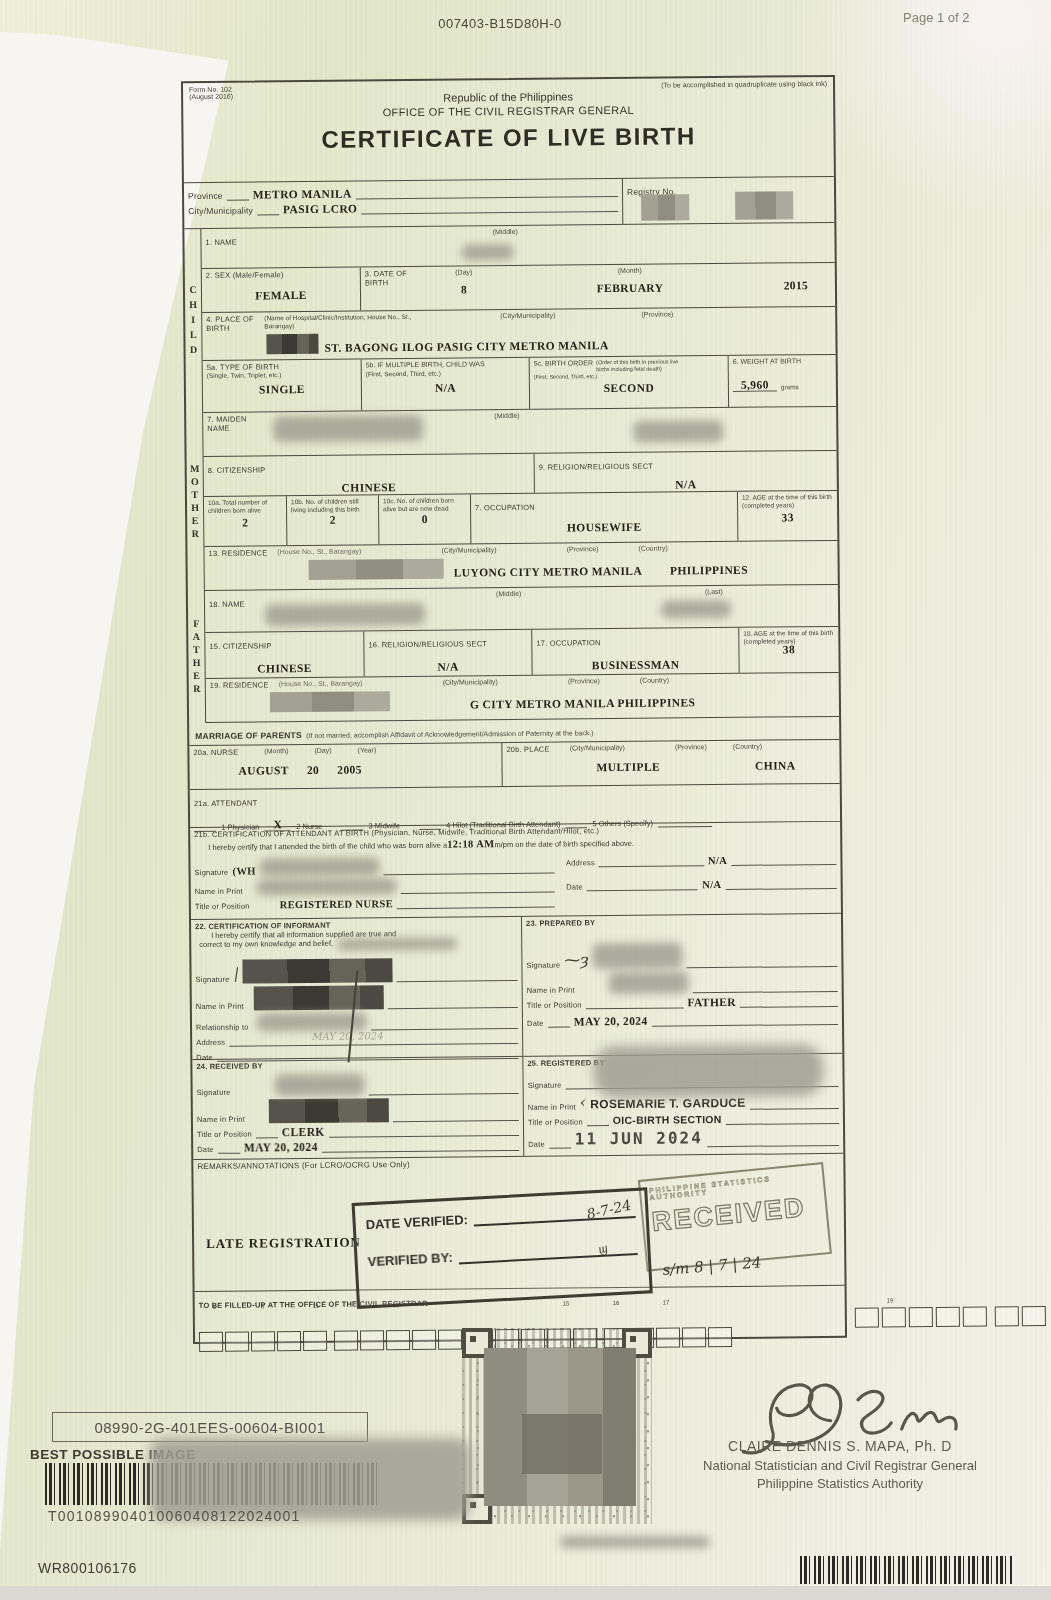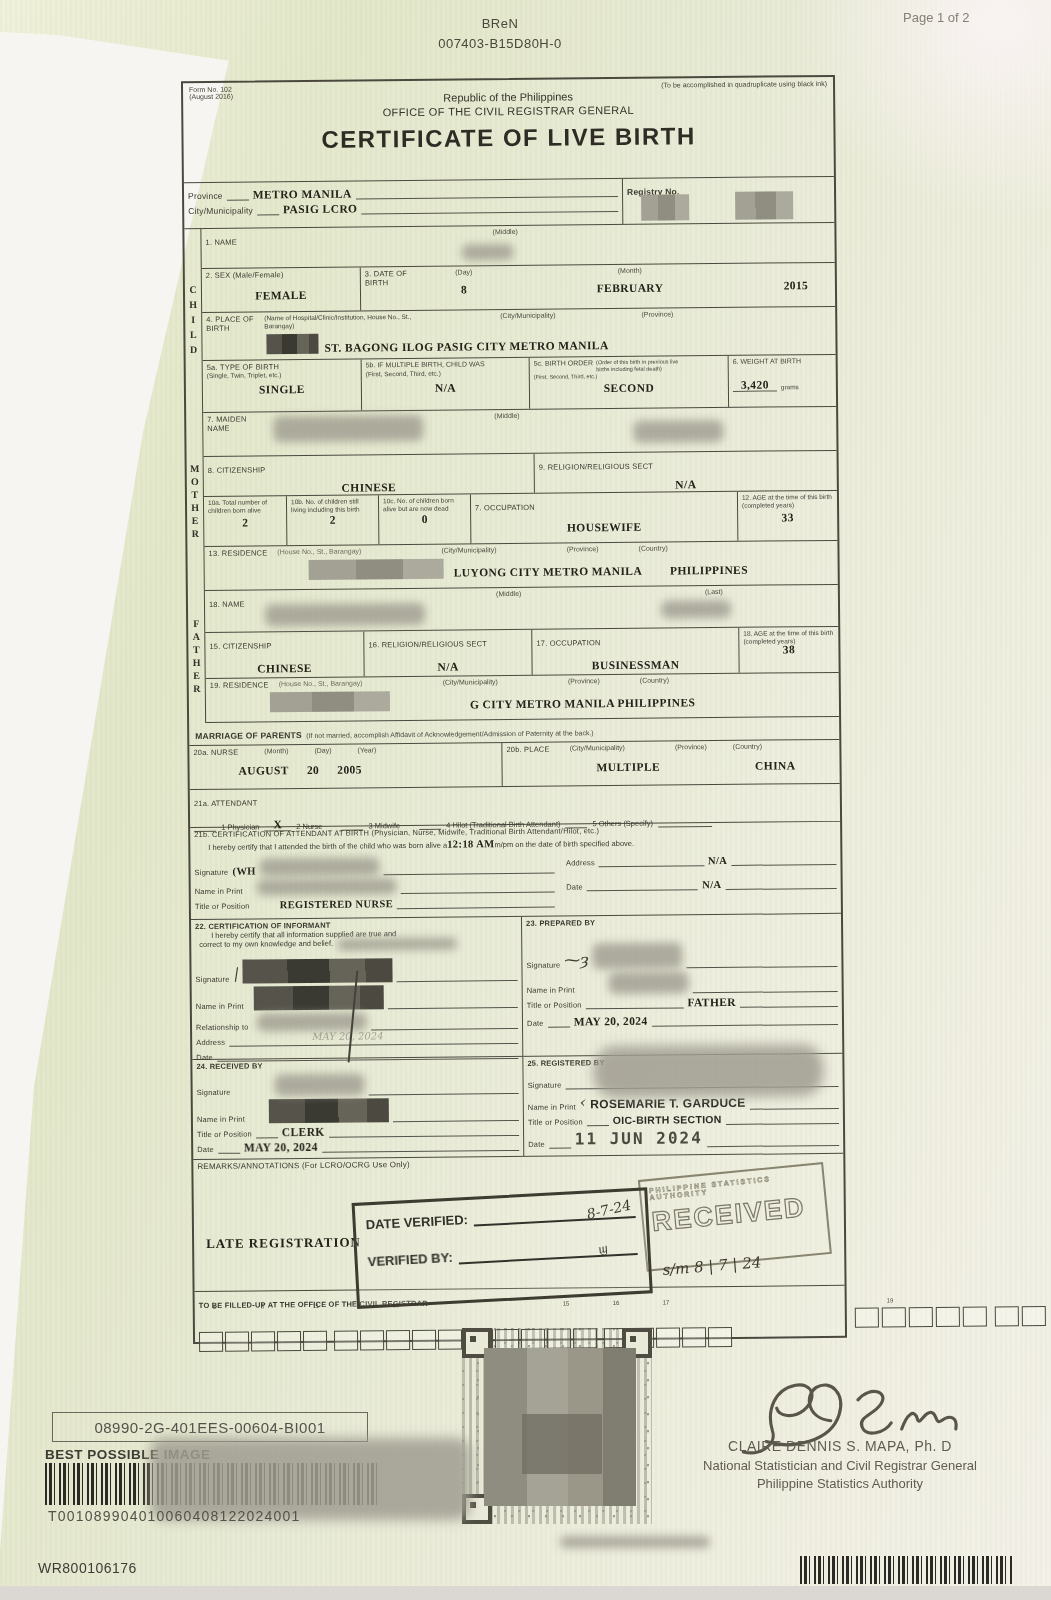--- a/index.html
+++ b/index.html
@@ -81,21 +81,20 @@
   .qr .px{position:absolute;}
 </style>
 </head>
 <body>
 
 <div class="paper"></div>
 <div class="wedge"></div>
 <div class="topglow"></div>
 
 <div class="bren">
-  <div>BReN</div>
   <div>007403-B15D80H-0</div>
 </div>
 <div class="pageind">Page 1 of 2</div>
 
 <div class="form">
 
   <div class="fhead" style="border-bottom:1.6px solid #4b493e;">
     <div class="toprow">
       <div>
         <div>Form No. 102</div>
@@ -119,21 +118,21 @@
           <span class="line"></span>
         </div>
       <div class="fieldline">
           <span class="lbl" style="font-size:8.5px;">City/Municipality</span>
         <span class="line short"></span>
           <span class="v">PASIG LCRO</span>
           <span class="line"></span>
         </div>
     </div>
     <div class="cell" style="flex:0 0 212px;">
-      <span class="lbl" style="font-size:8.5px;font-weight:bold;">Registry No.</span>
+      <span class="lbl" style="font-size:8.5px;">Registry No.</span>
       <span class="redact" style="position:absolute;left:18px;top:16px;width:48px;height:26px;"></span>
       <span class="redact" style="position:absolute;left:112px;top:14px;width:58px;height:28px;"></span>
     </div>
   </div>
 
   <div class="row" style="border-bottom:none;">
     <div class="vside">CHILD</div>
     <div class="content">
       <div class="row" style="height:40px;">
         <div class="cell" style="flex:1;">
@@ -205,21 +204,21 @@
           <span class="tiny" style="font-size:5.5px;max-width:90px;">(Order of this birth in previous live births including fetal death)</span>
             </div>
           <div class="tiny" style="font-size:5.5px;">(First, Second, Third, etc.)</div>
           <div class="center-bot" style="height:14px;">
               <span class="v">SECOND</span>
             </div>
         </div>
         <div class="cell" style="flex:0 0 108px;">
           <div class="tiny" style="font-size:7px;">6. WEIGHT AT BIRTH</div>
           <div style="display:flex;align-items:flex-end;gap:4px;margin-top:12px;">
-            <span class="v uline" style="padding:0 8px;">3,420</span>
+            <span class="v uline" style="padding:0 8px;">5,960</span>
             <span class="tiny">grams</span>
           </div>
         </div>
       </div>
     </div>
   </div>
 
   <div class="row" style="border-bottom:none;">
     <div class="vside" style="letter-spacing:2px;">MOTHER</div>
     <div class="content">
@@ -641,21 +640,21 @@
      background:
        linear-gradient(90deg,#8f8c80 0 28%,#a5a296 28% 55%,#9a9789 55% 78%,#807d71 78%),
        linear-gradient(#00000012 0 0);"></div>
   <div class="px" style="left:60px;top:86px;width:80px;height:60px;background:#6f6c60;opacity:.75;"></div>
 </div>
 <div class="redact blur" style="position:absolute;left:560px;top:1536px;width:150px;height:12px;"></div>
 
 <div style="position:absolute;left:52px;top:1412px;width:314px;height:28px;border:1.4px solid #6b675c;display:flex;align-items:center;justify-content:center;">
   <span style="font-size:15px;color:#55514a;letter-spacing:.5px;">08990-2G-401EES-00604-BI001</span>
 </div>
-<div style="position:absolute;left:45px;top:1447px;font-weight:bold;font-size:13.5px;color:#3e3b33;letter-spacing:.5px;">BEST POSSIBLE IMAGE</div>
+<div style="position:absolute;left:30px;top:1447px;font-weight:bold;font-size:13.5px;color:#3e3b33;letter-spacing:.5px;">BEST POSSIBLE IMAGE</div>
 <div class="barcode" style="position:absolute;left:45px;top:1463px;width:335px;height:42px;"></div>
 <div class="blob" style="left:150px;top:1438px;width:320px;height:82px;border-radius:14px;"></div>
 <div style="position:absolute;left:48px;top:1508px;font-size:14px;color:#55514a;letter-spacing:1.2px;">T001089904010060408122024001</div>
 <div style="position:absolute;left:38px;top:1560px;font-size:14px;color:#3f3c35;letter-spacing:.5px;">WR800106176</div>
 <div class="barcode" style="position:absolute;left:800px;top:1556px;width:212px;height:28px;"></div>
 
 <svg viewBox="0 0 240 90" style="position:absolute;left:735px;top:1368px;width:250px;height:95px;" xmlns="http://www.w3.org/2000/svg">
   <g fill="none" stroke="#49453a" stroke-width="3" stroke-linecap="round" opacity=".9">
     <path d="M8 80 C 26 84 40 72 36 60 C 30 40 38 20 58 16 C 74 13 80 28 66 40 C 56 48 42 46 40 38"></path>
     <path d="M30 70 C 55 78 92 70 100 44 C 106 24 92 10 78 18 C 66 26 70 48 92 50"></path>

